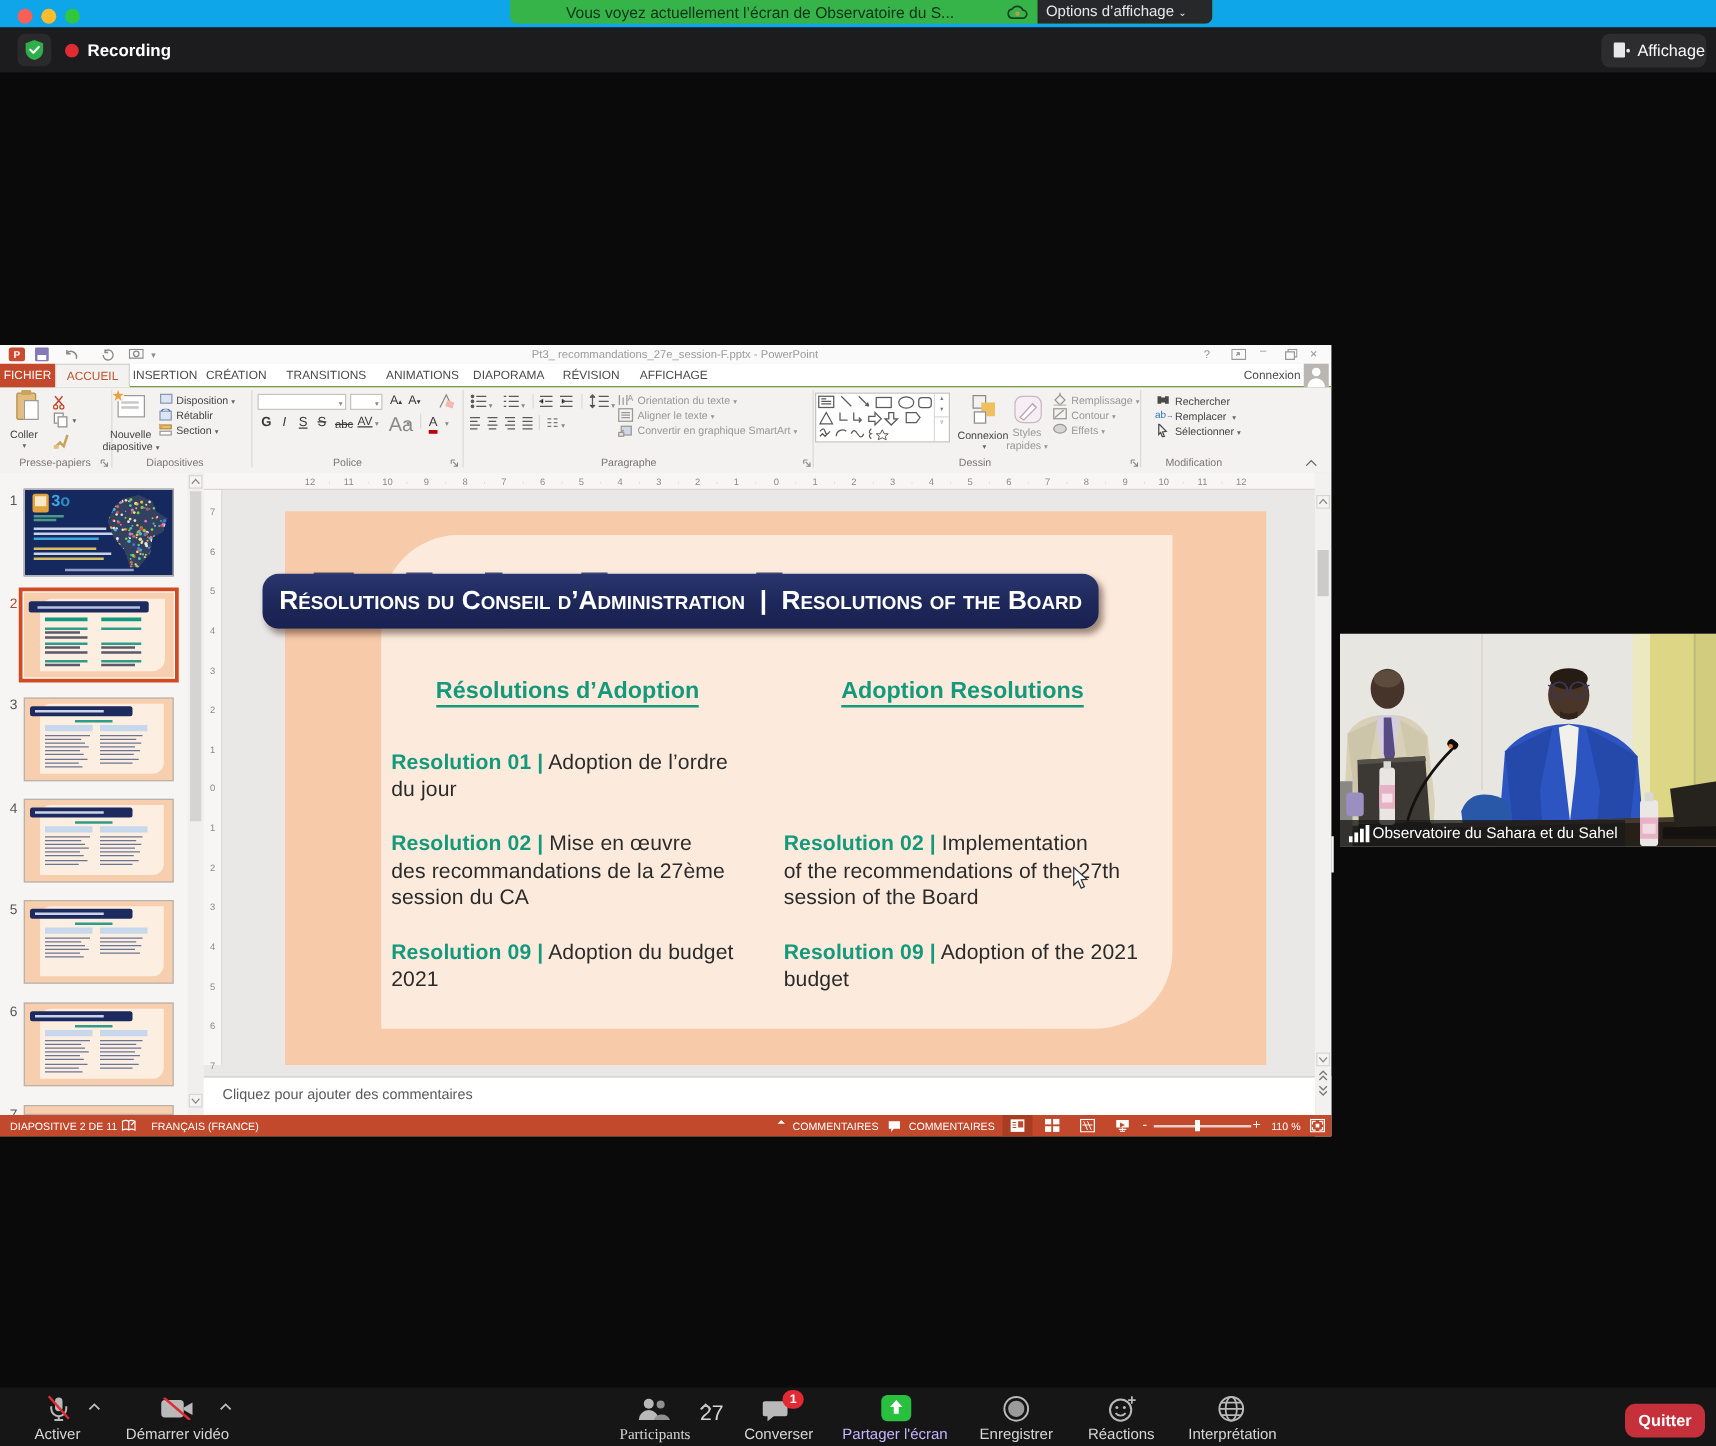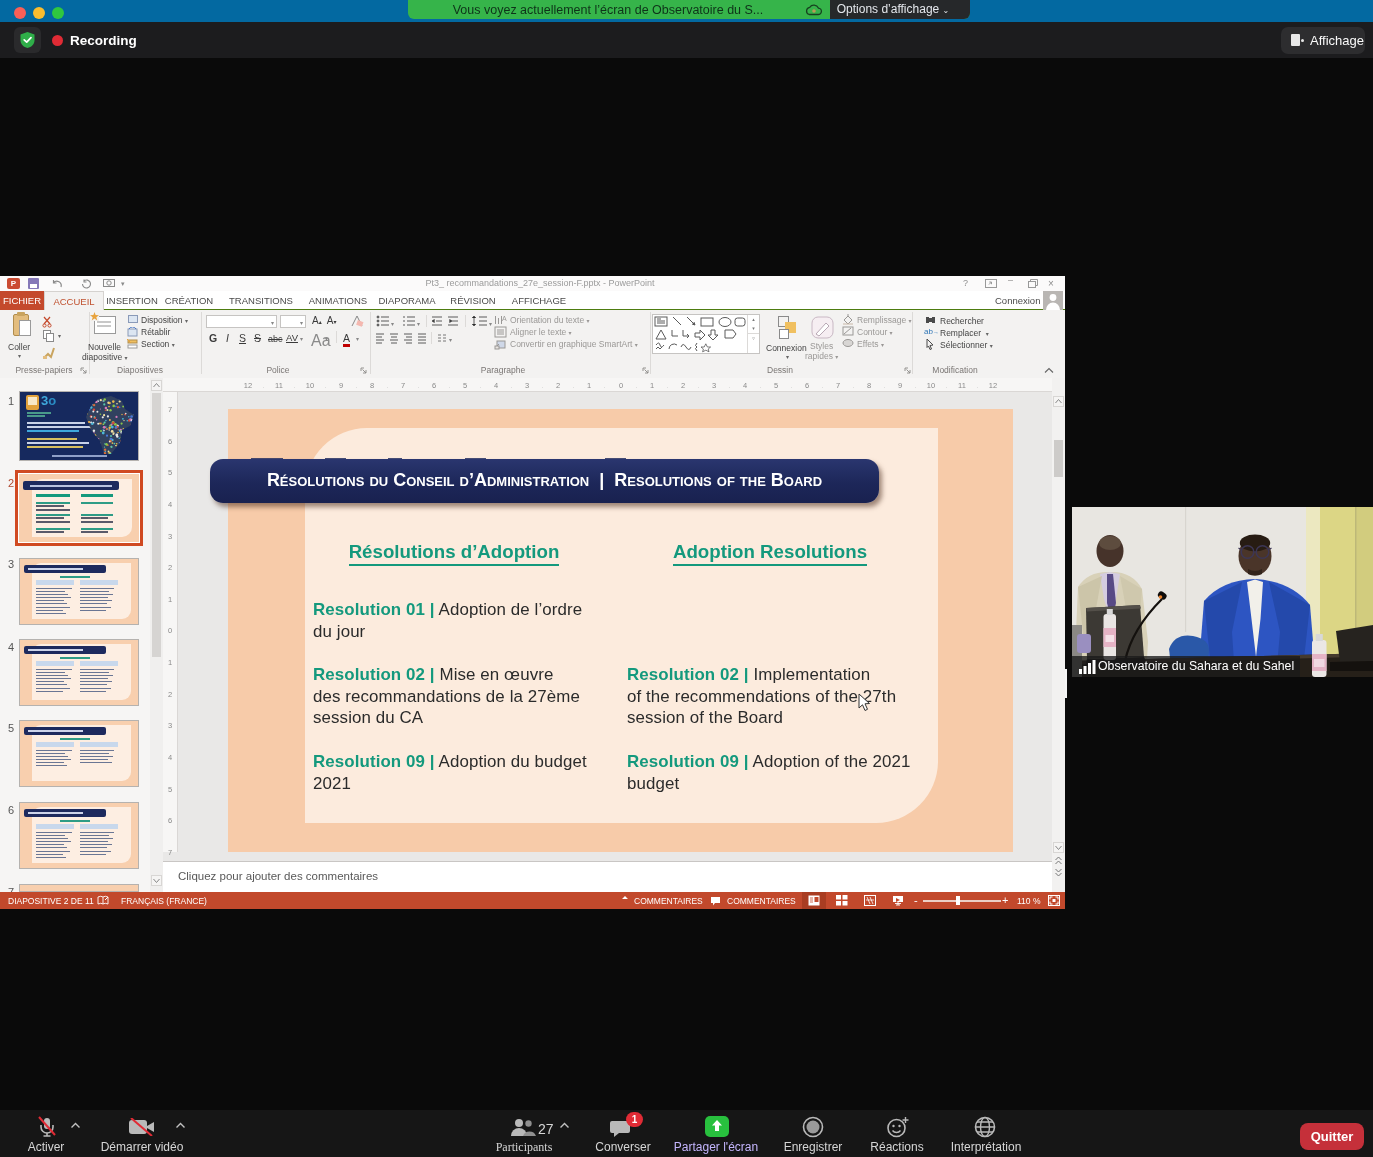--- a/index.html
+++ b/index.html
@@ -1,18 +1,18 @@
 <!DOCTYPE html>
 <html><head><meta charset="utf-8">
 <style>
 html,body{margin:0;padding:0;background:#000;}
 *{box-sizing:border-box;}
 #page{position:relative;width:1373px;height:1157px;overflow:hidden;background:#0a0a0a;font-family:"Liberation Sans",sans-serif;}
 .a{position:absolute;}
-#menubar{left:0;top:0;width:1373px;height:22px;background:#0369a1;}
+#menubar{left:0;top:0;width:1373px;height:22px;background:#0ea5e9;}
 .tl{top:7px;width:12px;height:12px;border-radius:50%;}
 #gpill{left:408px;top:0px;width:562px;height:19px;border-radius:0 0 6px 6px;background:#36b44a;overflow:hidden;}
 #gpill .opt{position:absolute;right:0;top:0;width:140px;height:19px;background:#26282a;color:#e4e7ec;font-size:12px;line-height:19px;text-align:center;padding-right:14px;}
 #gpill .msg{position:absolute;left:0px;top:0;width:400px;height:19px;color:#0e3319;font-size:12.5px;line-height:20px;text-align:center;}
 #recbar{left:0;top:22px;width:1373px;height:36px;background:#1c1c1e;}
 #shieldbtn{left:14px;top:5px;width:27px;height:26px;background:#2a2a2c;border-radius:6px;}
 #recdot{left:52px;top:13px;width:11px;height:11px;border-radius:50%;background:#e02b35;}
 #rectext{left:70px;top:11px;color:#fff;font-size:13.5px;font-weight:bold;}
 #affbtn{left:1281px;top:5px;width:84px;height:27px;background:#2d2d2f;border-radius:7px;color:#fafafa;font-size:13px;line-height:27px;text-align:left;padding-left:29px;}
 #afficon{left:1291px;top:12px;width:9px;height:12px;background:#e8e8e8;border-radius:1px;}
@@ -30,21 +30,21 @@
 .thumb{left:19px;width:120px;background:#fff;border:1px solid #b5b2af;overflow:hidden;}
 .tnum{left:0px;width:14px;font-size:11px;color:#555;text-align:right;}
 #hruler{left:163px;top:102px;width:889px;height:14px;background:#f7f6f5;border-bottom:1px solid #dad7d5;}
 .rnum{top:3px;width:20px;text-align:center;font-size:7.5px;color:#8a8a8a;}
 .rdot{top:6px;width:3px;text-align:center;font-size:6px;color:#aaa;}
 #vruler{left:163px;top:116px;width:15px;height:460px;background:#f7f6f5;border-right:1px solid #dad7d5;}
 .vnum{left:2px;width:10px;text-align:center;font-size:7.5px;color:#8a8a8a;}
 #slide{left:228px;top:133px;width:785px;height:443px;background:#f7cba9;}
 #inner{left:77px;top:19px;width:633px;height:395px;background:#fcebdd;border-radius:62px 0 62px 0;}
 #banner{left:-18px;top:50px;width:669px;height:44px;background:linear-gradient(180deg,#2a366f 0%,#1d2759 55%,#19214f 100%);border-radius:13px;box-shadow:3px 4px 5px rgba(80,50,35,0.55);color:#fff;text-align:center;}
-#banner .t{font-variant:small-caps;font-weight:bold;font-size:18px;line-height:43px;letter-spacing:0px;}
+#banner .t{font-variant:small-caps;font-weight:bold;font-size:21px;line-height:43px;letter-spacing:0px;}
 .ghost{top:48.5px;height:2.5px;background:#273264;opacity:0.85;}
 .hdr{top:131.5px;font-size:18.7px;font-weight:bold;color:#14997d;text-align:center;}
 .hdr span{border-bottom:2px solid #14997d;padding-bottom:2px;}
 .res{font-size:16.9px;line-height:21.7px;color:#2b2b2b;letter-spacing:0.1px;}
 .res b{color:#14997d;font-weight:bold;}
 #cmtpane{left:163px;top:585px;width:902px;height:31px;background:#fff;border-top:1px solid #c9c6c4;}
 #cmttext{left:15px;top:8px;font-size:11.5px;color:#595959;}
 #statusbar{left:0;top:616px;width:1065px;height:17px;background:#c2492c;color:#fff;}
 .sbt{top:4px;font-size:8.5px;color:#fff;white-space:nowrap;}
 #vscroll{left:1052px;top:102px;width:13px;height:531px;background:#f2f1f0;}
@@ -1010,21 +1010,21 @@
 <svg class="a chev" style="left:175px;" width="11" height="7" viewBox="0 0 11 7">
         <path d="M1.5 5.5 L5.5 1.5 L9.5 5.5" fill="none" stroke="#c2c2c2" stroke-width="1.4"></path>
       </svg>
 <div class="a tblabel" style="left:97px;width:90px;">Démarrer vidéo</div>
 <svg class="a" style="left:510px;top:7px;" width="26" height="20" viewBox="0 0 26 20">
 <circle cx="9" cy="6" r="4" fill="#b9b9b9"></circle>
         <path d="M1 19 a8 8 0 0 1 16 0 z" fill="#b9b9b9"></path>
 <circle cx="18.5" cy="6.5" r="3.2" fill="#8f8f8f"></circle>
         <path d="M13 19 a7 7 0 0 1 13 0 z" fill="#8f8f8f"></path>
       </svg>
-<div class="a" style="left:538px;top:11px;font-size:14px;color:#d6d6d6;">27</div>
+<div class="a" style="left:560px;top:11px;font-size:17px;color:#d6d6d6;">27</div>
 <svg class="a chev" style="left:559px;" width="11" height="7" viewBox="0 0 11 7">
         <path d="M1.5 5.5 L5.5 1.5 L9.5 5.5" fill="none" stroke="#c2c2c2" stroke-width="1.4"></path>
       </svg>
 <div class="a tblabel" style="left:484px;width:80px;font-family:Liberation Serif, serif;">Participants</div>
 <svg class="a" style="left:610px;top:9px;" width="24" height="19" viewBox="0 0 24 19">
 <path d="M2 2 h16 a2 2 0 0 1 2 2 v8 a2 2 0 0 1 -2 2 h-9 l-5 4 v-4 h-2 a2 2 0 0 1 -2 -2 V4 a2 2 0 0 1 2 -2 z" fill="#b9b9b9"></path>
       </svg>
 <div class="a" style="left:626px;top:2px;width:17px;height:15px;background:#e02b35;border-radius:8px;color:#fff;font-size:10px;font-weight:bold;text-align:center;line-height:15px;">1</div>
 <div class="a tblabel" style="left:584px;width:78px;">Converser</div>
 <div class="a" style="left:705px;top:6px;width:24px;height:21px;background:#28c03e;border-radius:5px;">

